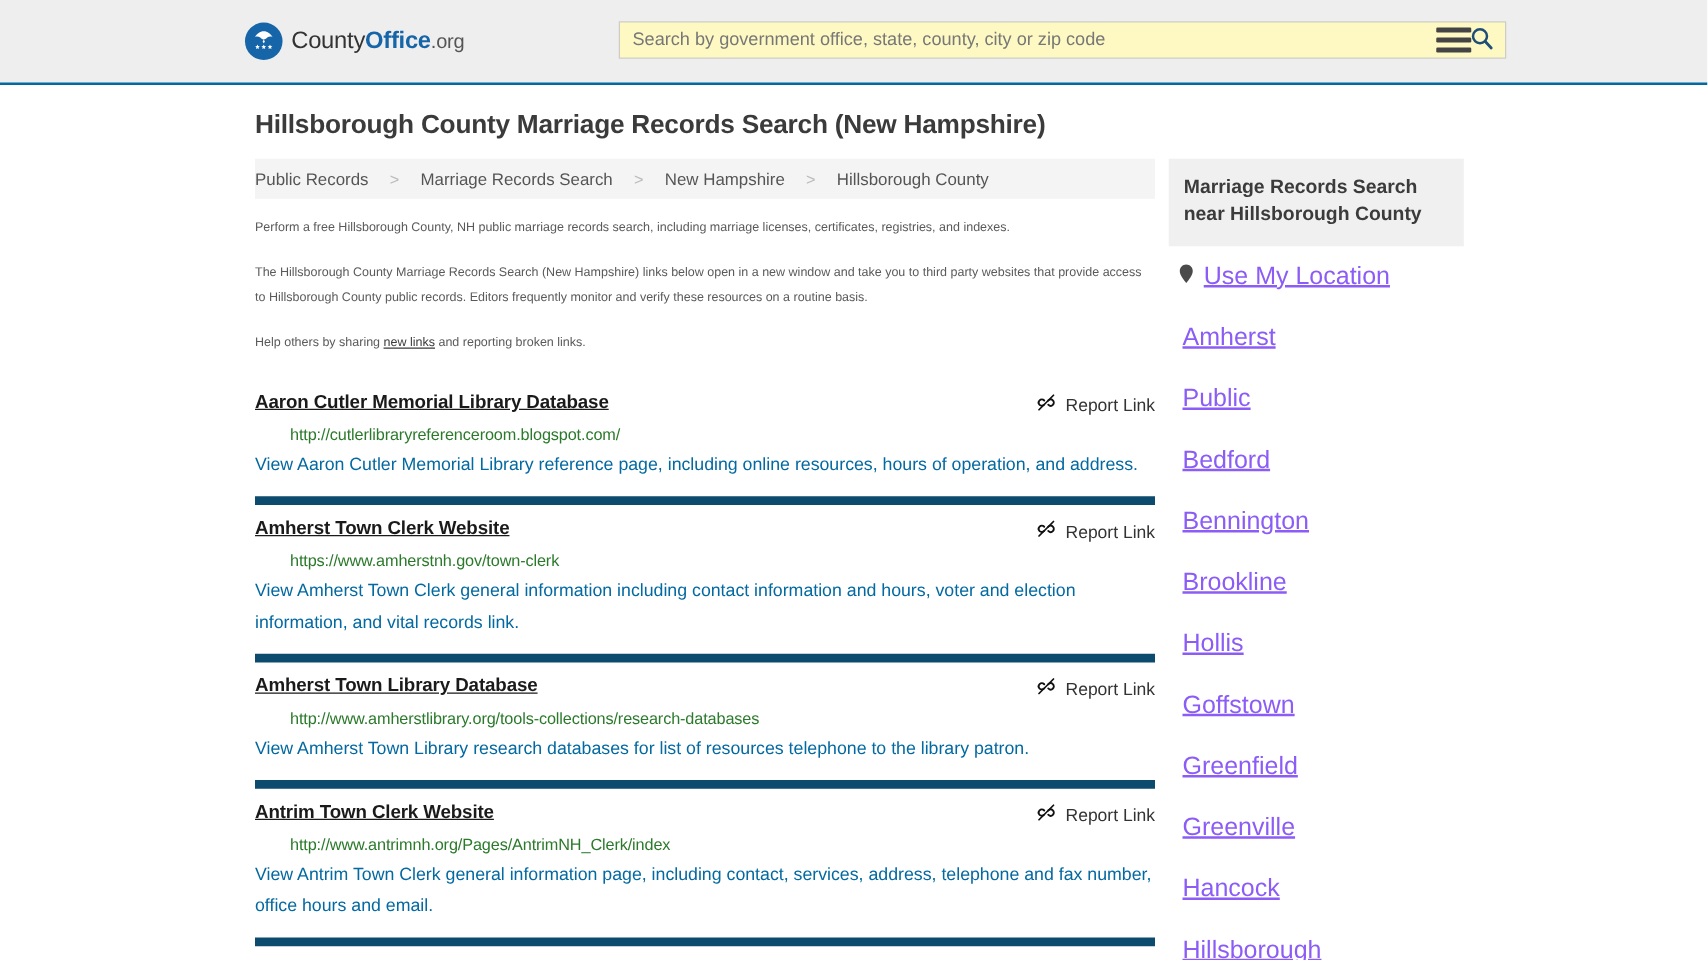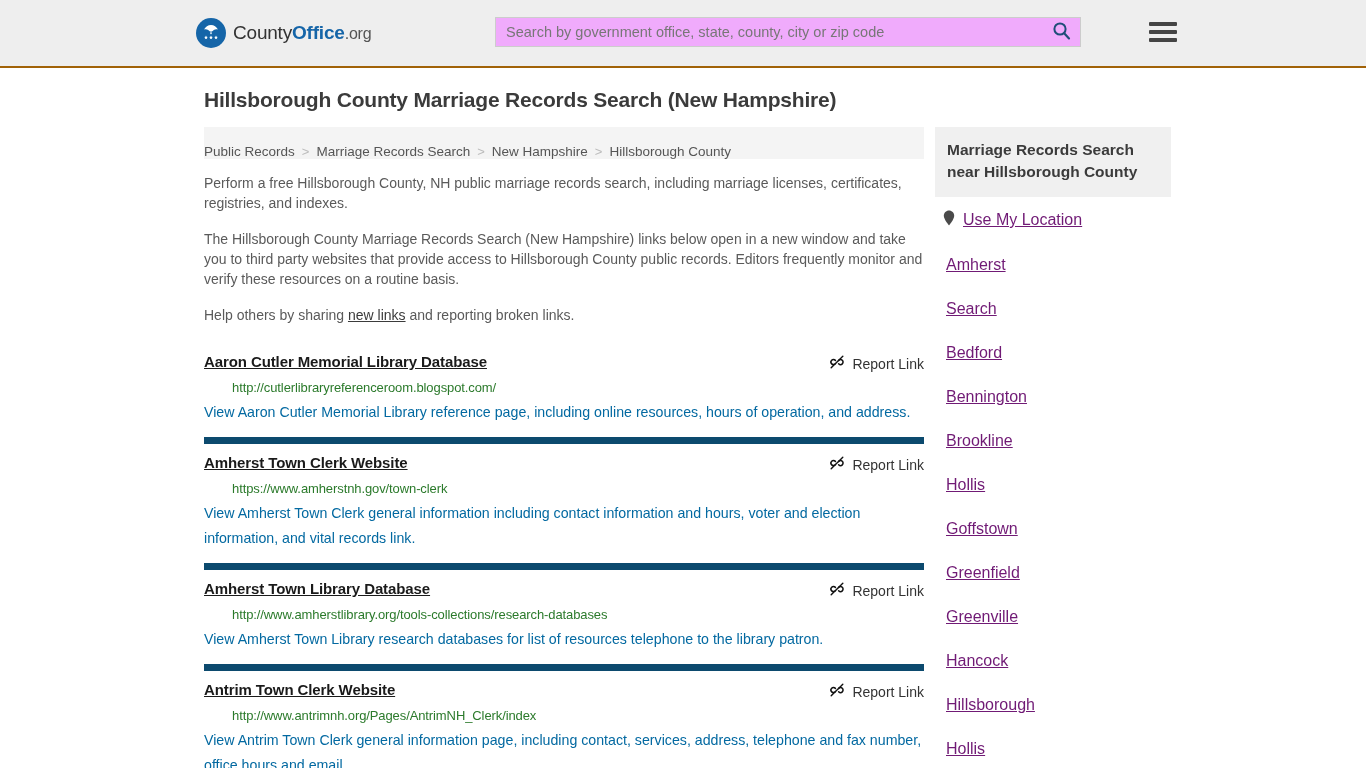--- a/index.html
+++ b/index.html
@@ -8,21 +8,21 @@
     width: 1366px; height: 768px;
     background: #ffffff;
     font-family: "Liberation Sans", sans-serif;
     overflow: hidden;
   }
 
   
   #site-header {
     height: 68px;
     background: #eeeeee;
-    border-bottom: 2px solid #a16207;
+    border-bottom: 2px solid #0369a1;
     display: flex;
     align-items: center;
     position: relative;
   }
   #brand {
     display: flex;
     align-items: center;
     margin-left: 196px;
     gap: 7px;
     text-decoration: none;
@@ -44,22 +44,22 @@
     letter-spacing: -0.2px;
     white-space: nowrap;
   }
   #brand-text .b-county { color: #333333; }
   #brand-text .b-office { color: #1565a8; font-weight: bold; }
   #brand-text .b-org { color: #555555; font-size: 16px; }
 
   #search-wrap {
     position: absolute;
     left: 495px; top: 17px;
-    width: 586px; height: 30px;
-    background: #f0abfc;
+    width: 710px; height: 30px;
+    background: #fef9c3;
     border: 1px solid #cccccc;
     display: flex;
     align-items: center;
   }
   #search-input {
     flex: 1;
     border: none;
     outline: none;
     height: 28px;
     padding: 0 10px;
@@ -118,41 +118,41 @@
   #content {
     position: absolute;
     left: 204px; top: 59px;
     width: 720px;
   }
 
   #breadcrumb {
     background: #f4f4f4;
     height: 32px;
     display: flex;
-    align-items: flex-end;
+    align-items: center;
     padding: 0 0 0 0;
-    gap: 0;
+    gap: 10px;
     font-size: 13.5px;
   }
   #breadcrumb .crumb {
     color: #555555;
     text-decoration: none;
     white-space: nowrap;
   }
   #breadcrumb .crumb.first { padding-left: 0; }
   #breadcrumb .sep {
     color: #bbbbbb;
     margin: 0 7px;
     font-size: 13px;
   }
 
   .intro-p {
     margin: 0;
     padding-top: 14px;
-    font-size: 14px;
+    font-size: 10px;
     line-height: 20px;
     color: #5a5a5a;
   }
   .intro-p.second { padding-top: 16px; }
   .intro-p.third { padding-top: 16px; }
   .intro-p a {
     color: #3b3b3b;
     text-decoration: underline;
     font-weight: normal;
   }
@@ -222,22 +222,22 @@
     list-style: none;
     margin: 0;
     padding: 0;
   }
   #sidebar-list li {
     padding: 0;
   }
   .side-link {
     display: block;
     padding: 13px 0 13px 11px;
-    font-size: 16px;
-    color: #701a75;
+    font-size: 20px;
+    color: #8b5cf6;
     text-decoration: underline;
   }
   .side-link.with-pin {
     display: flex;
     align-items: center;
     gap: 8px;
     padding-left: 8px;
     text-decoration: none;
   }
   .side-link.with-pin .pin-label { text-decoration: underline; }
@@ -388,21 +388,21 @@
               <path d="M6 0.6 C3.1 0.6 0.8 2.9 0.8 5.8 C0.8 9.6 6 15.4 6 15.4 C6 15.4 11.2 9.6 11.2 5.8 C11.2 2.9 8.9 0.6 6 0.6 Z" fill="#4a4a4a"></path>
             </svg>
           </span>
           <span class="pin-label">Use My Location</span>
         </a>
       </li>
       <li>
           <a class="side-link" href="#">Amherst</a>
         </li>
       <li>
-          <a class="side-link" href="#">Search</a>
+          <a class="side-link" href="#">Public</a>
         </li>
       <li>
           <a class="side-link" href="#">Bedford</a>
         </li>
       <li>
           <a class="side-link" href="#">Bennington</a>
         </li>
       <li>
           <a class="side-link" href="#">Brookline</a>
         </li>

